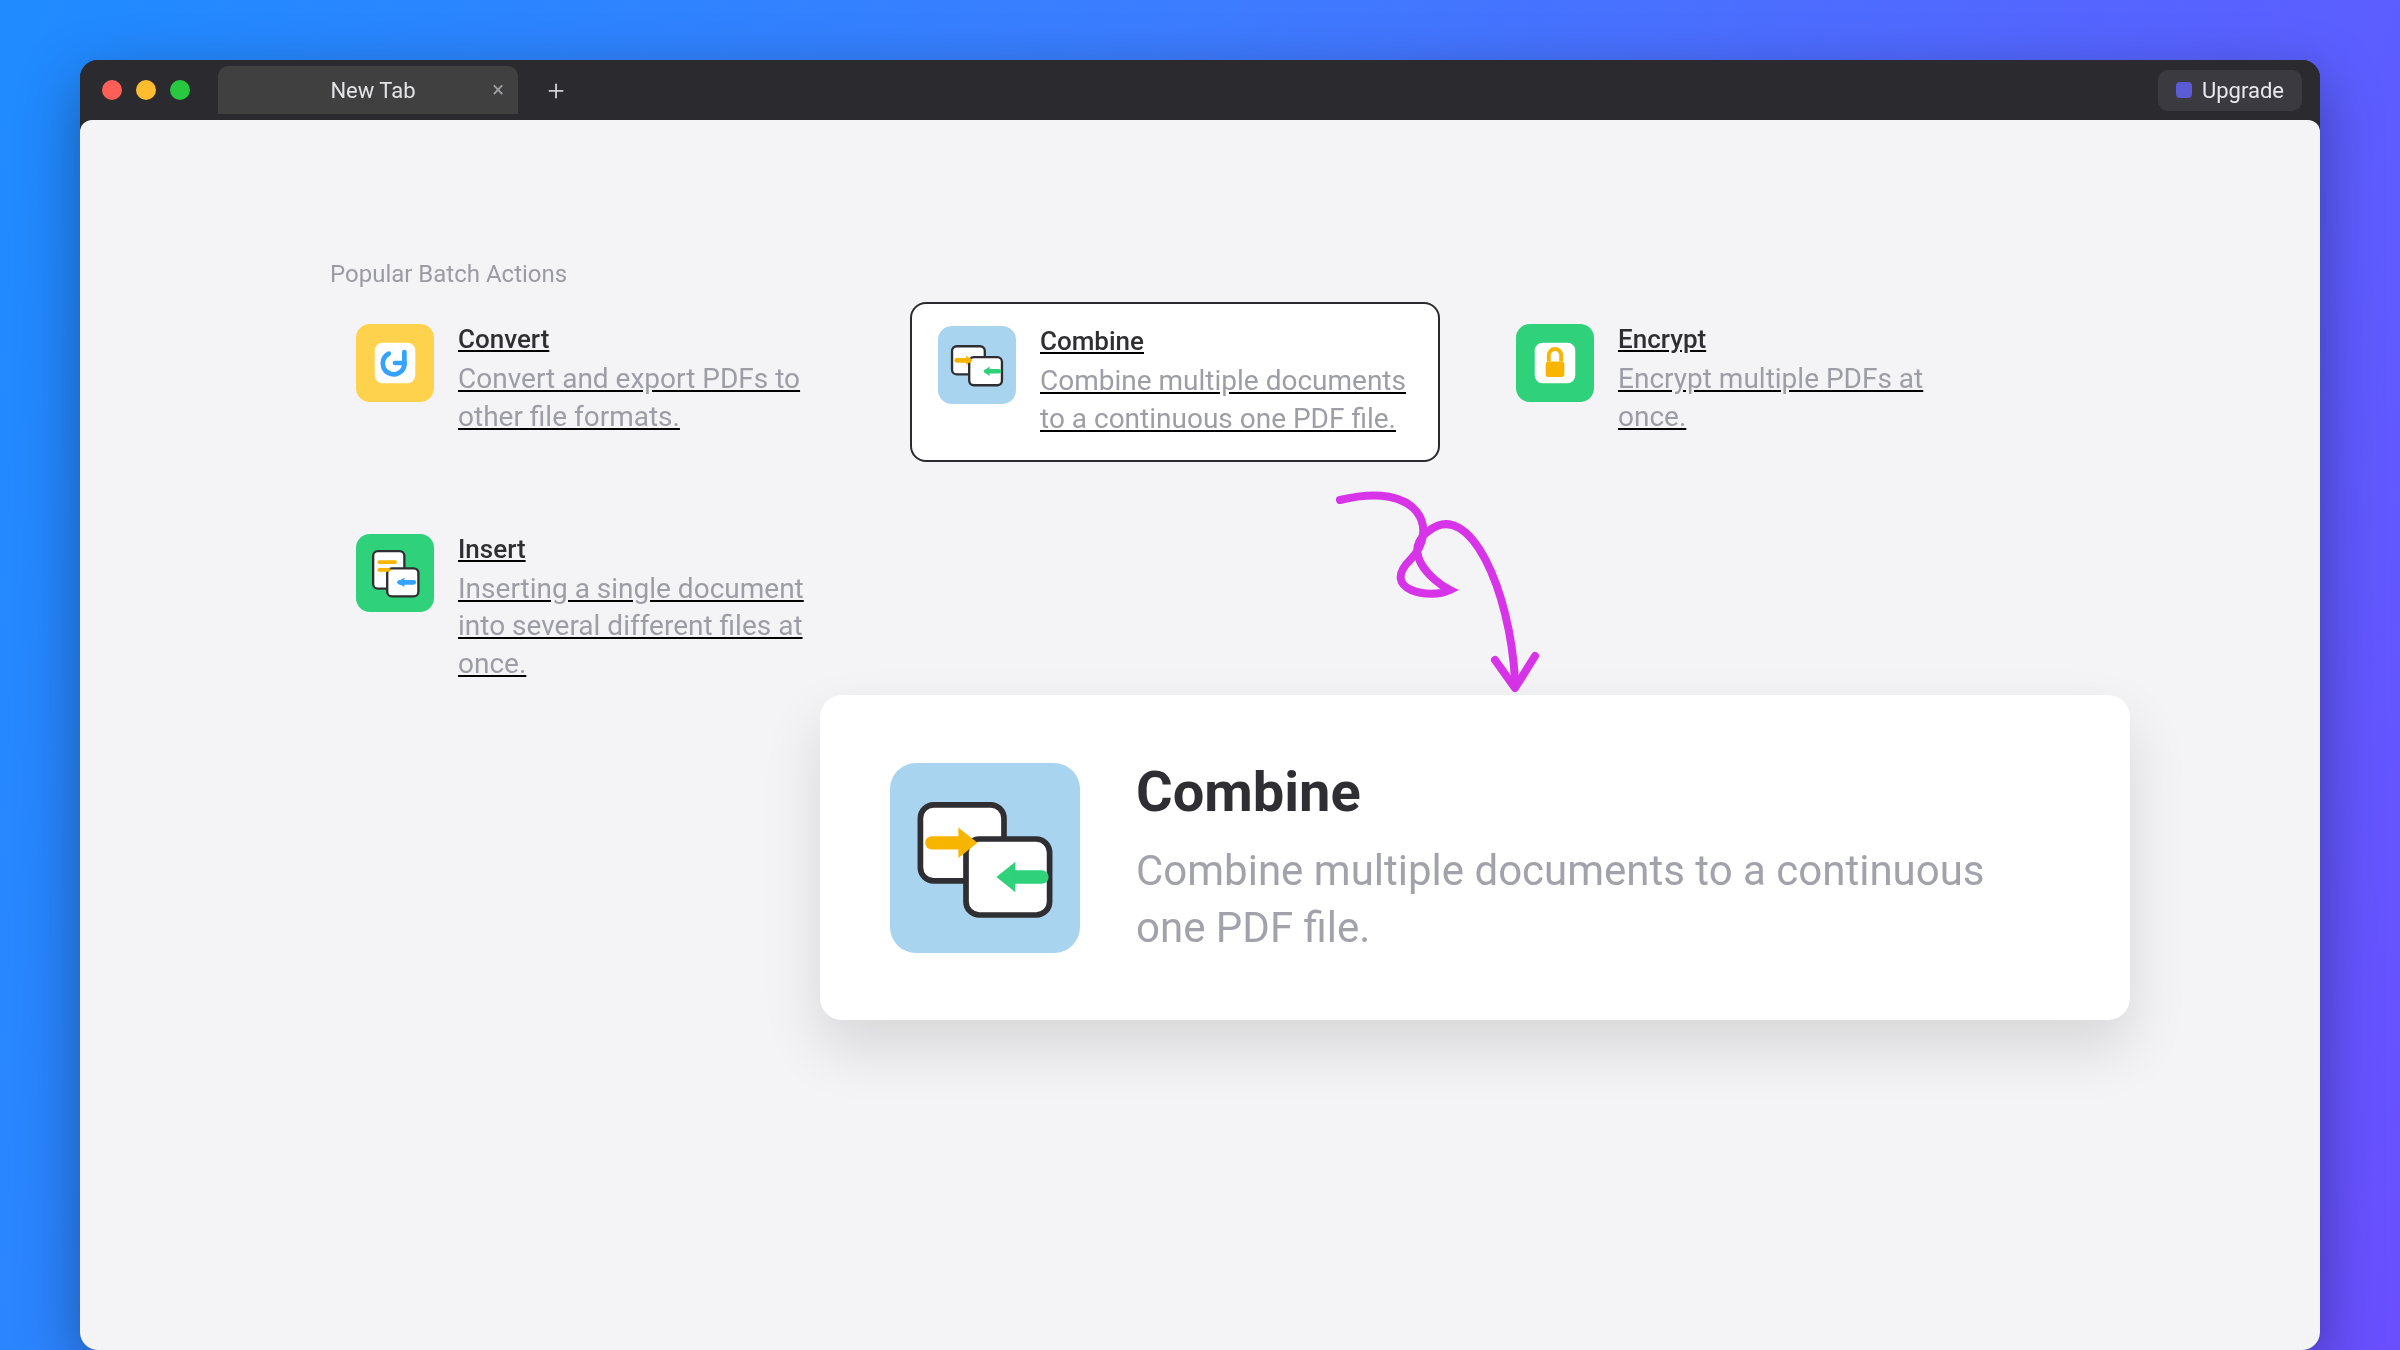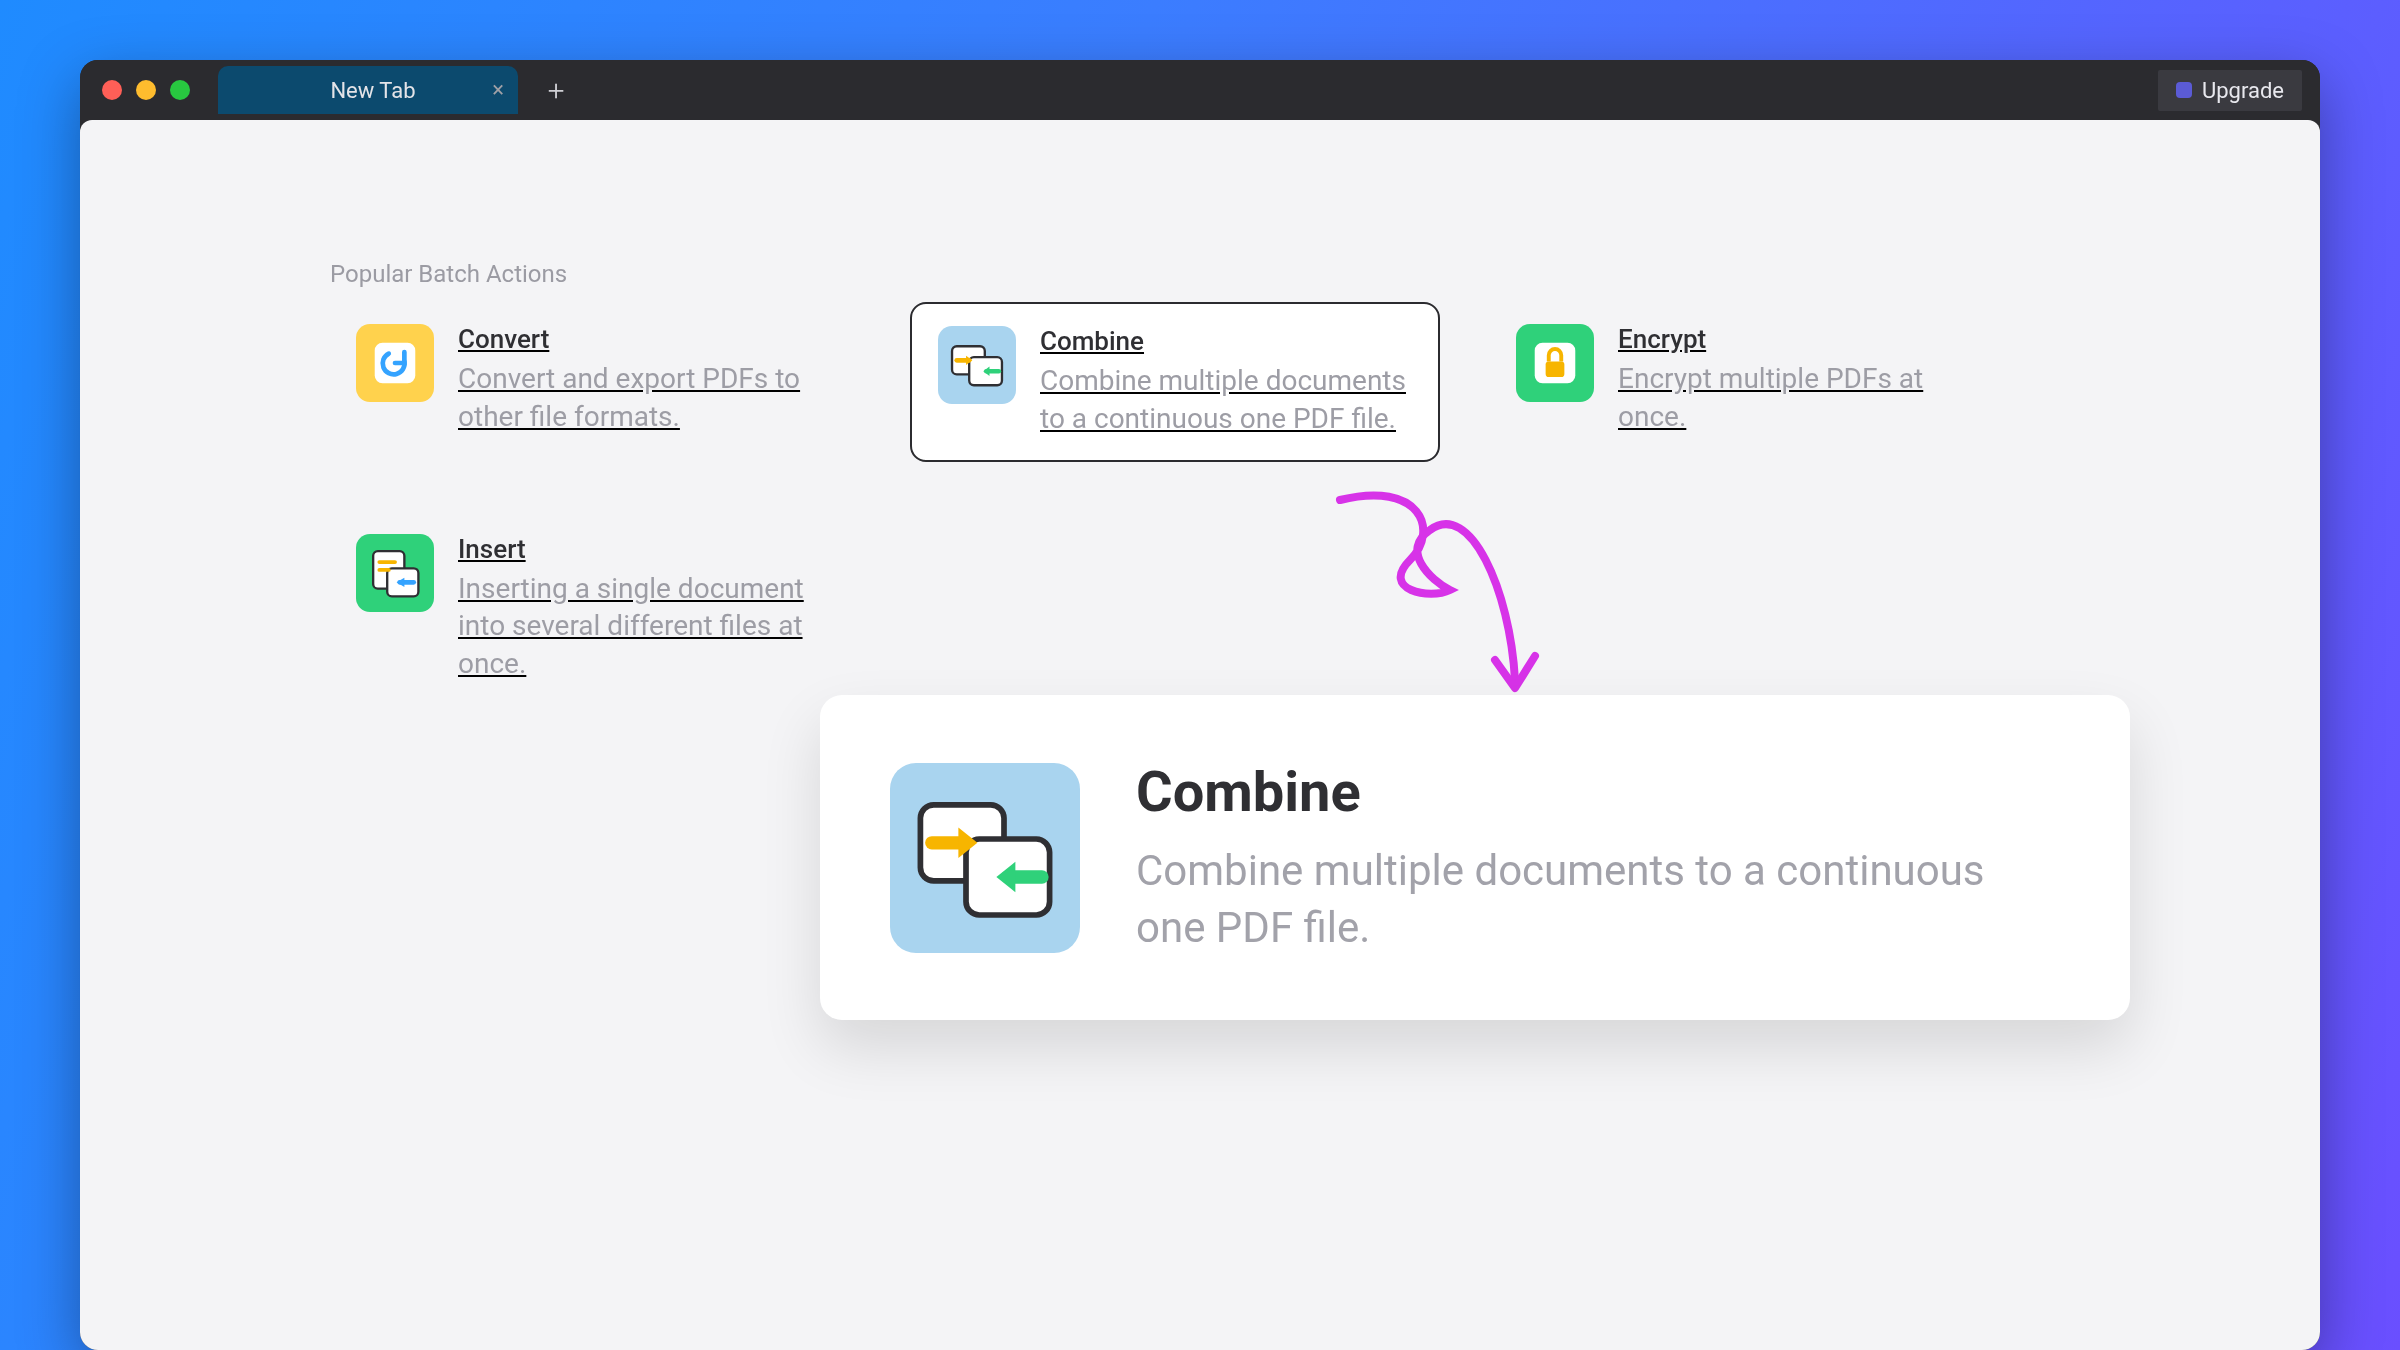--- a/index.html
+++ b/index.html
@@ -34,21 +34,21 @@
   }
   .traffic-lights { display: flex; gap: 14px; margin-right: 28px; margin-left: 6px;}
   .tl { width: 20px; height: 20px; border-radius: 50%; }
   .tl.red { background: #ff5f57; }
   .tl.yellow { background: #febc2e; }
   .tl.green { background: #28c840; }
 
   .tab {
     display: flex;
     align-items: center;
-    background: #0c4a6e;
+    background: #404040;
     height: 48px;
     padding: 0 32px 0 42px;
     border-radius: 10px 10px 0 0;
     min-width: 300px;
     color: #e4e4e8;
     font-size: 22px;
     position: relative;
     justify-content: center;
   }
   .tab .close {
@@ -74,21 +74,21 @@
     align-items: center;
     gap: 12px;
   }
   .upgrade-pill {
     display: flex;
     align-items: center;
     gap: 10px;
     background: #3a3a40;
     color: #e8e8ee;
     padding: 8px 18px;
-    border-radius: 2px;
+    border-radius: 10px;
     font-size: 22px;
     cursor: pointer;
   }
   .upgrade-ind {
     width: 16px; height: 16px;
     border-radius: 4px;
     background: #5b5bd6;
   }
 
   .content {

